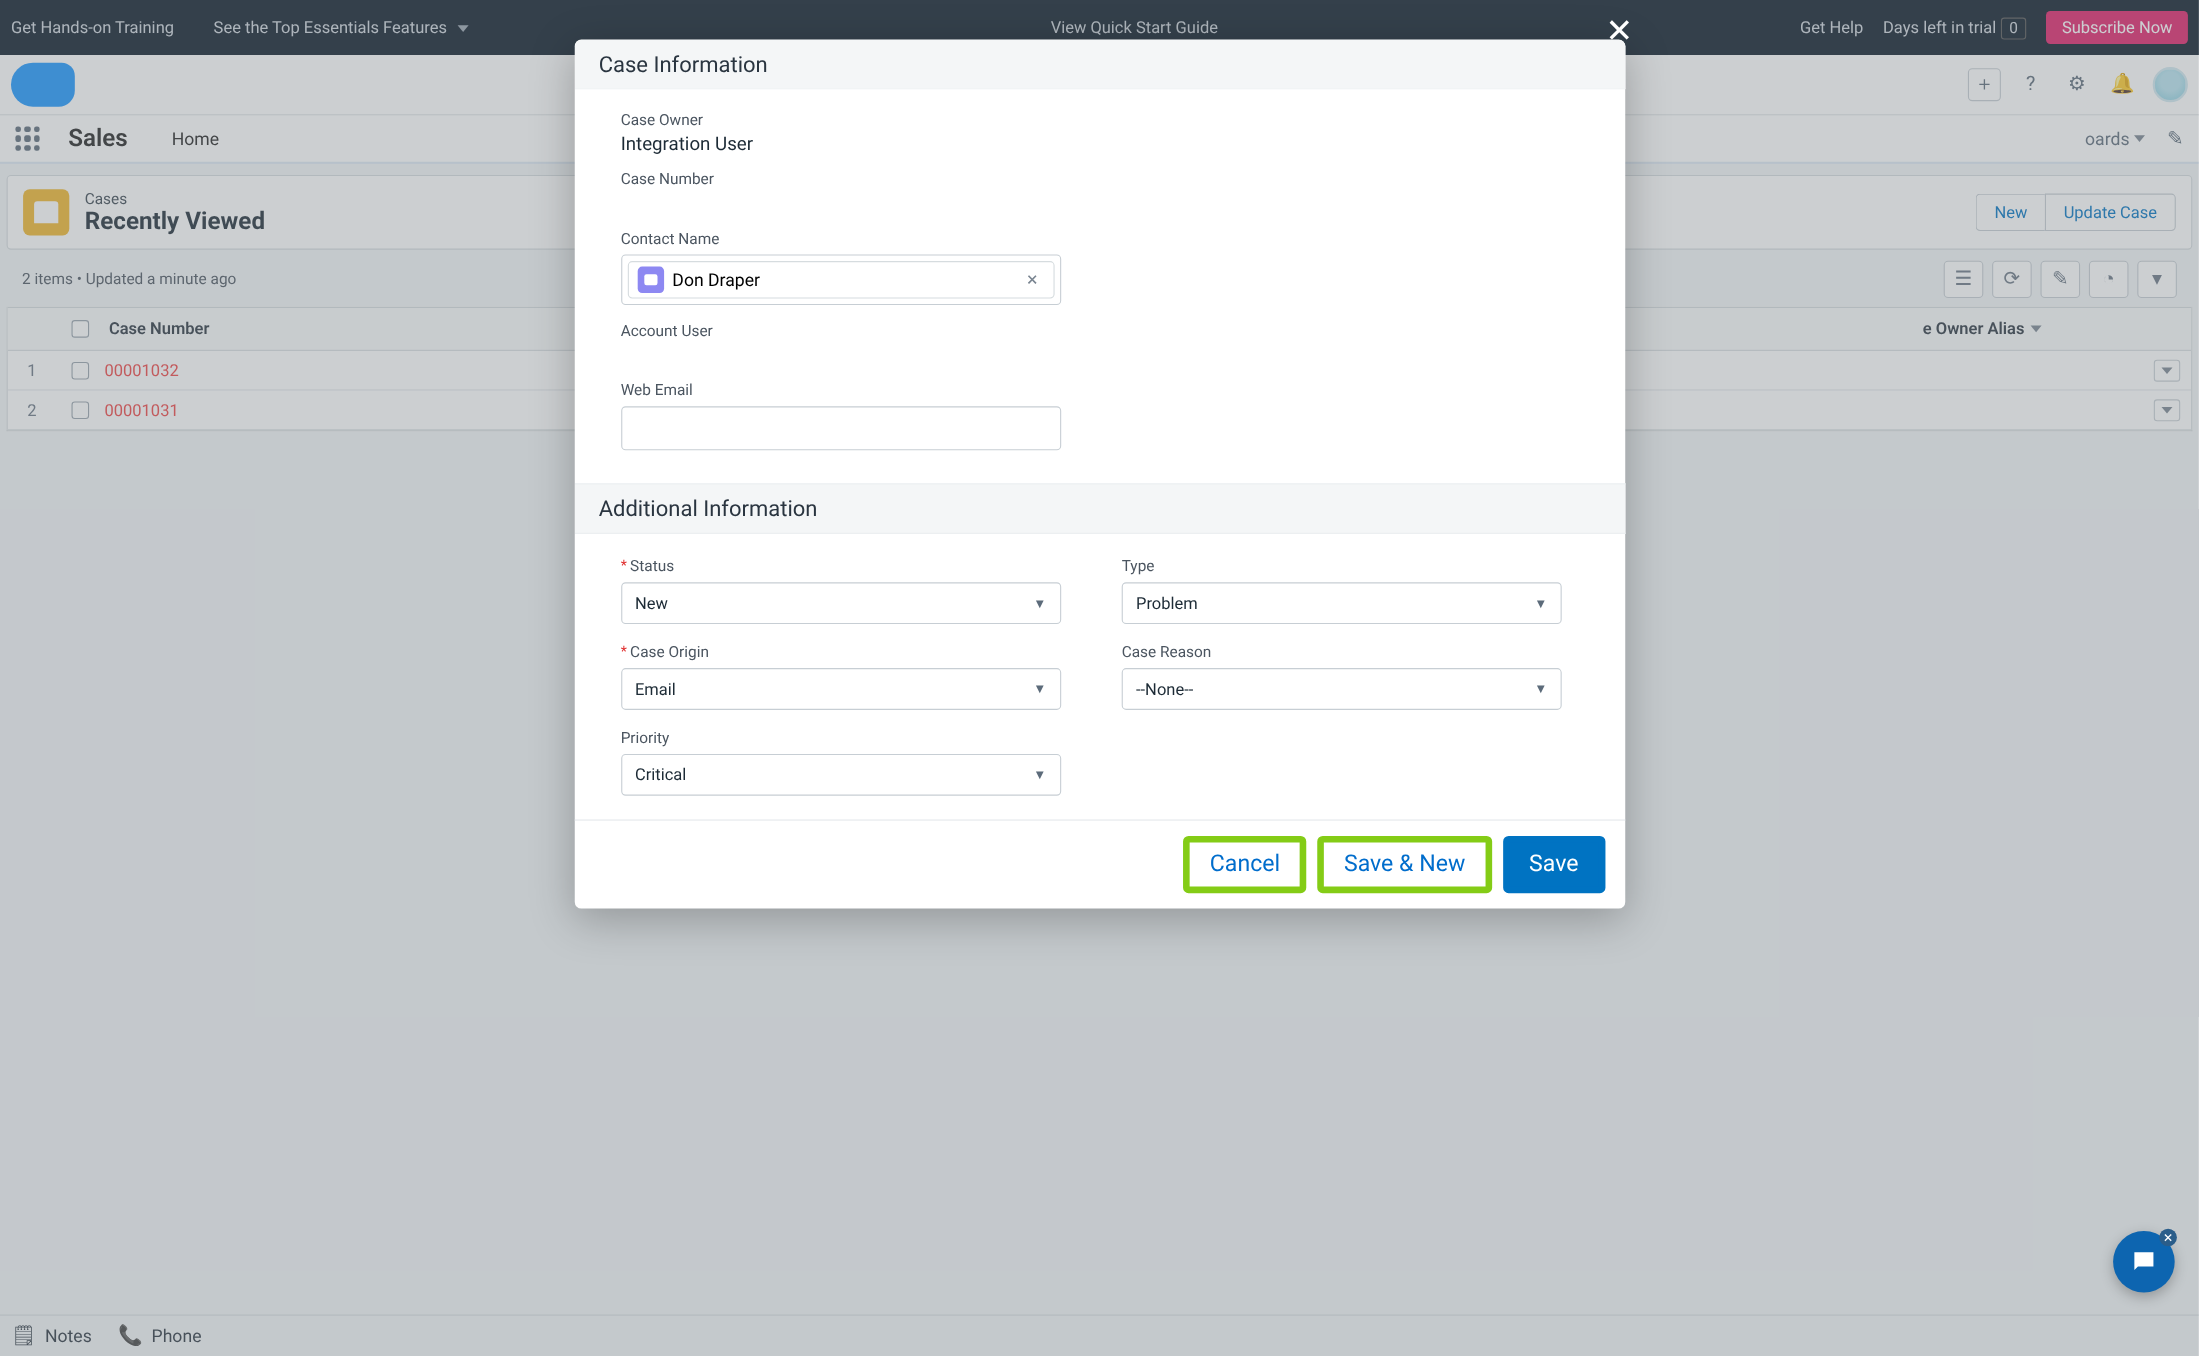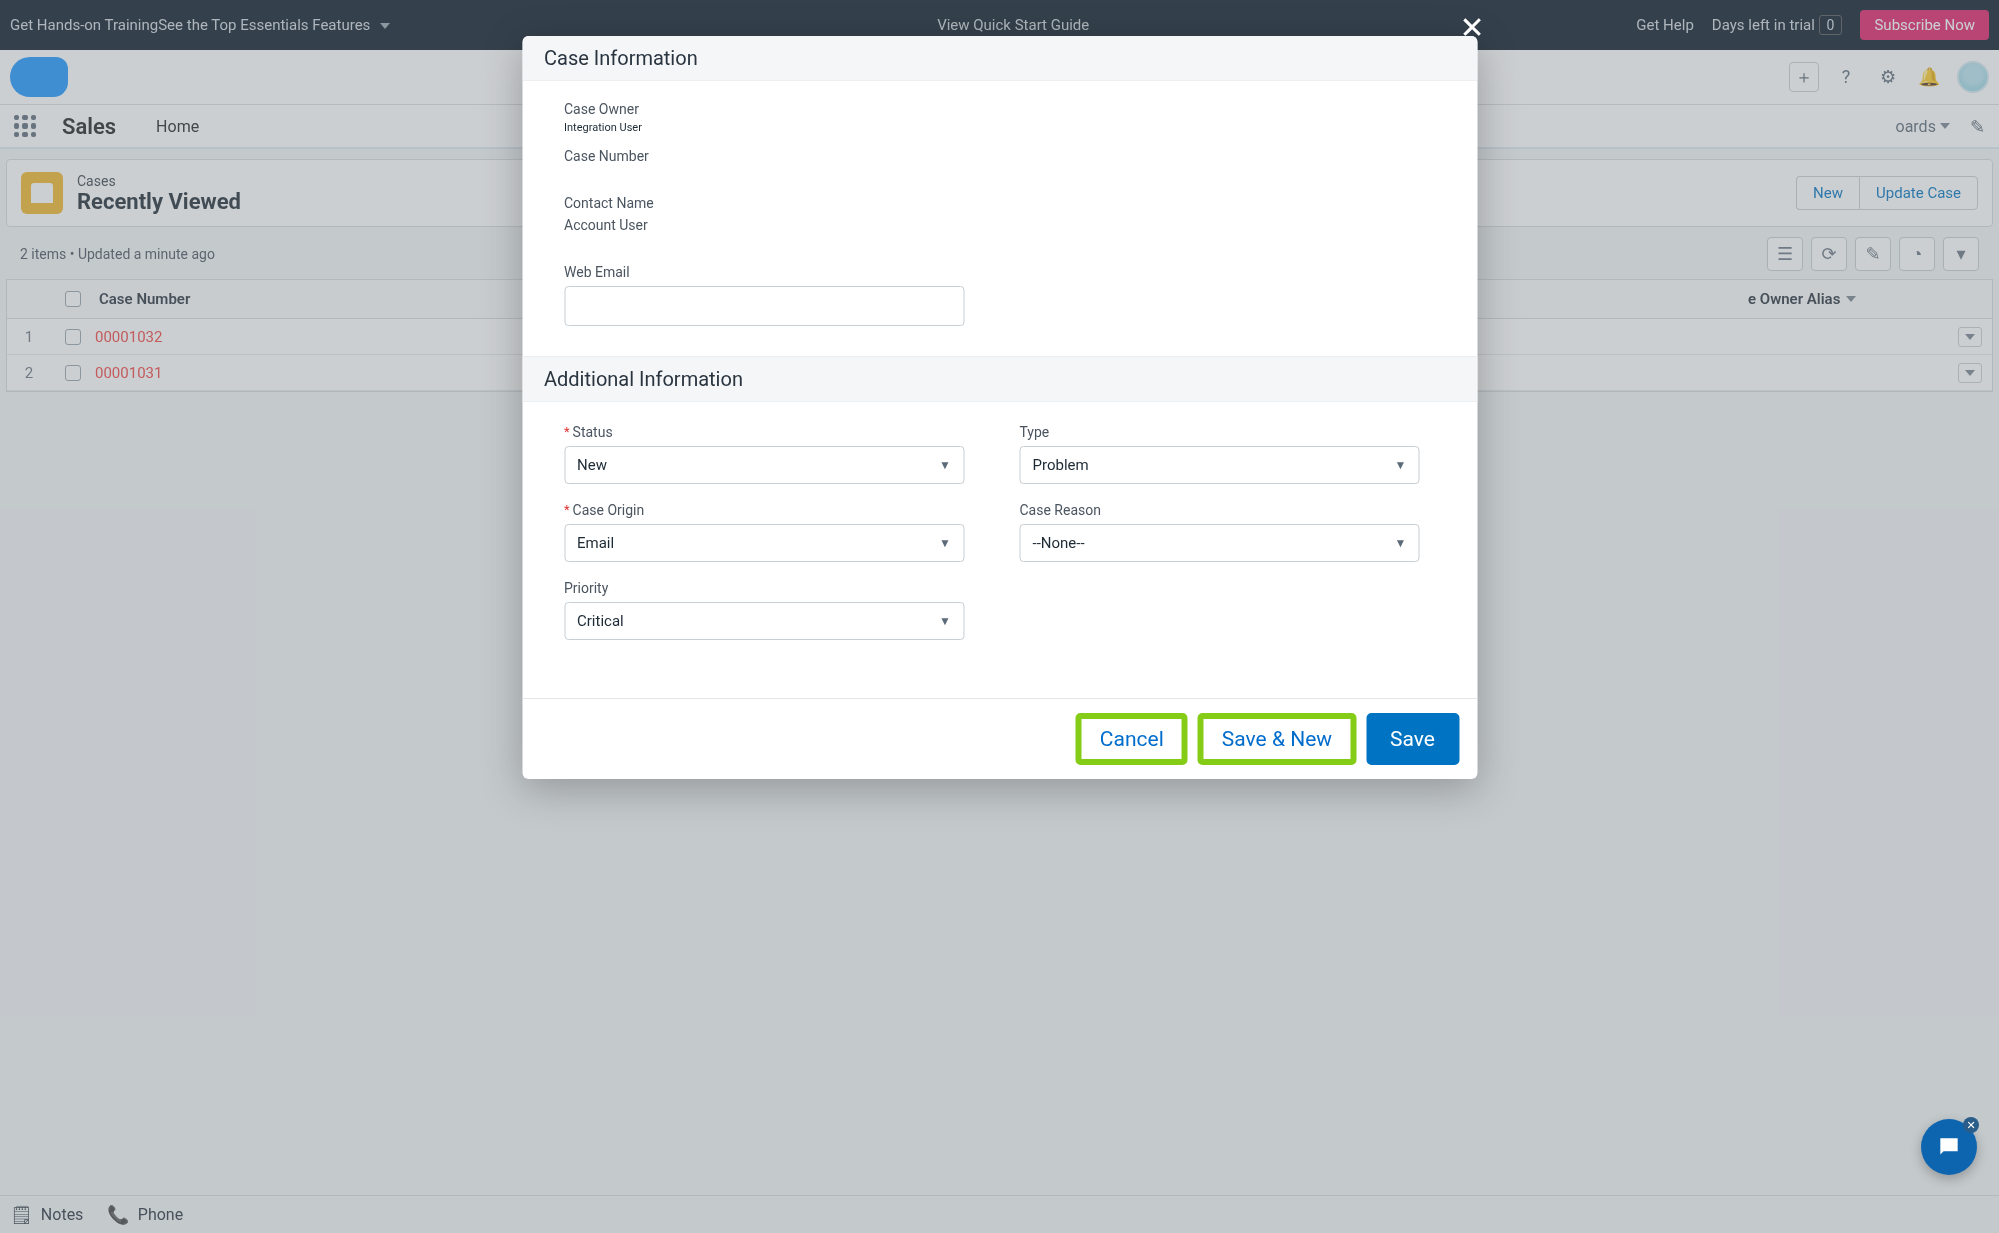--- a/index.html
+++ b/index.html
@@ -1,21 +1,21 @@
 <!DOCTYPE html>
 <html><head>
 <meta charset="utf-8">
 <style>
   * { box-sizing: border-box; margin: 0; padding: 0; font-family: -apple-system, BlinkMacSystemFont, "Segoe UI", Roboto, Helvetica, Arial, sans-serif; }
   html, body { width: 100%; height: 100%; overflow: hidden; background: #fff; }
   body { position: relative; }
 
   
   .trial-bar { background: #0b1928; color: #d0d6dd; height: 50px; display: flex; align-items: center; padding: 0 10px; font-size: 15px; }
-  .trial-left { display: flex; align-items: center; }
+  .trial-left { display: flex; gap: 36px; align-items: center; }
   .trial-center { flex: 1; text-align: center; color: #c6ced6; }
   .trial-right { display: flex; align-items: center; gap: 18px; }
   .trial-link { color: #cfd6dd; cursor: pointer; }
   .trial-badge { border: 1px solid #555; padding: 1px 7px; border-radius: 3px; font-size: 14px; }
   .subscribe-btn { background: #e1216a; color: #fff; border: none; padding: 6px 14px; border-radius: 4px; font-size: 15px; cursor: pointer; }
   .caret { display:inline-block; margin-left:6px; width:0;height:0;border-left:5px solid transparent;border-right:5px solid transparent;border-top:6px solid #9aa5b1; vertical-align: middle;}
 
   
   .global-header { background: #fff; height: 55px; border-bottom: 1px solid #d8dde0; display: flex; align-items: center; padding: 0 10px; }
   .cloud-logo { width: 58px; height: 40px; background: #1b96ff; border-radius: 30px 18px 22px 30px; margin: 0 4px 0 0; position: relative; }
@@ -77,21 +77,21 @@
   .scrim { position:absolute; inset:0; background:rgba(120,128,135,0.38); }
 
   
   .modal { position:absolute; top:36px; left:50%; transform:translateX(-50%); width: 955px; background:#fff; border-radius:6px; box-shadow: 0 10px 40px rgba(0,0,0,.25); display:flex; flex-direction:column; max-height: 790px;}
   .close-x { position:absolute; top:-18px; right:4px; color:#fff; font-size:30px; cursor:pointer; font-weight:300; z-index: 30;}
   .modal-body { overflow:auto; padding: 0 14px 16px 14px;}
   .section-header { background:#f4f6f7; margin: 0 -14px; padding: 10px 22px; font-size: 20px; color:#2a3540; border-top:1px solid #eceff1;border-bottom:1px solid #eceff1;}
   .section-header:first-child{ border-top:none; border-radius:6px 6px 0 0;}
   .form-grid { padding: 14px 28px; }
   .field-label { font-size: 14px; color:#4b5560; margin-top: 6px; }
-  .field-value { font-size: 11px; color:#1d2b36; margin: 4px 0 14px 0;}
+  .field-value { font-size: 17px; color:#1d2b36; margin: 4px 0 14px 0;}
   .req-star { color:#e03131; margin-right:3px; font-size:13px; vertical-align: top;}
   .text-input { width: 400px; height: 40px; border:1px solid #c7ced4; border-radius:4px; padding: 0 10px; font-size:15px; margin:6px 0 16px 0;}
   .lookup-pill-wrap { width: 400px; border:1px solid #c7ced4; border-radius:4px; padding:5px; margin:6px 0 16px 0; display:flex;}
   .lookup-pill { flex:1; border:1px solid #d6dcdf; border-radius:4px; padding:4px 8px; display:flex; align-items:center; gap:8px;}
   .contact-icon { width:24px;height:24px;background:#8d88f2;border-radius:4px;display:flex;align-items:center;justify-content:center;}
   .contact-icon::after{content:"";width:12px;height:10px;background:#fff;border-radius:2px;}
   .pill-x { margin-left:auto; color:#7a8591; cursor:pointer; font-size:18px; padding:0 6px;}
   .picklist { width:400px; height:38px; border:1px solid #c7ced4; border-radius:4px; background:#fff; padding:0 12px; display:flex; align-items:center; justify-content:space-between; font-size:15px; color:#1d2b36; cursor:pointer; margin:6px 0 18px 0;}
   .picklist .pl-caret { color:#5c6b7a; font-size:12px;}
   .two-col { display:grid; grid-template-columns: 1fr 1fr; column-gap: 40px; padding: 16px 28px 24px 28px;}
@@ -279,20 +279,27 @@
     <div class="section-header">Case Information</div>
 
     <div class="form-grid">
       <div class="field-label">Case Owner</div>
       <div class="field-value">Integration User</div>
 
       <div class="field-label">Case Number</div>
       <div class="field-value">&nbsp;</div>
 
       <div class="field-label">Contact Name</div>
+      <div class="lookup-pill-wrap">
+        <div class="lookup-pill">
+          <span class="contact-icon"></span>
+          <span>Don Draper</span>
+          <span class="pill-x">×</span>
+        </div>
+      </div>
 
       <div class="field-label">Account User</div>
       <div class="field-value">&nbsp;</div>
 
       <div class="field-label">Web Email</div>
       <input class="text-input" type="text" style="">
     </div>
 
     <div class="section-header">Additional Information</div>
 

